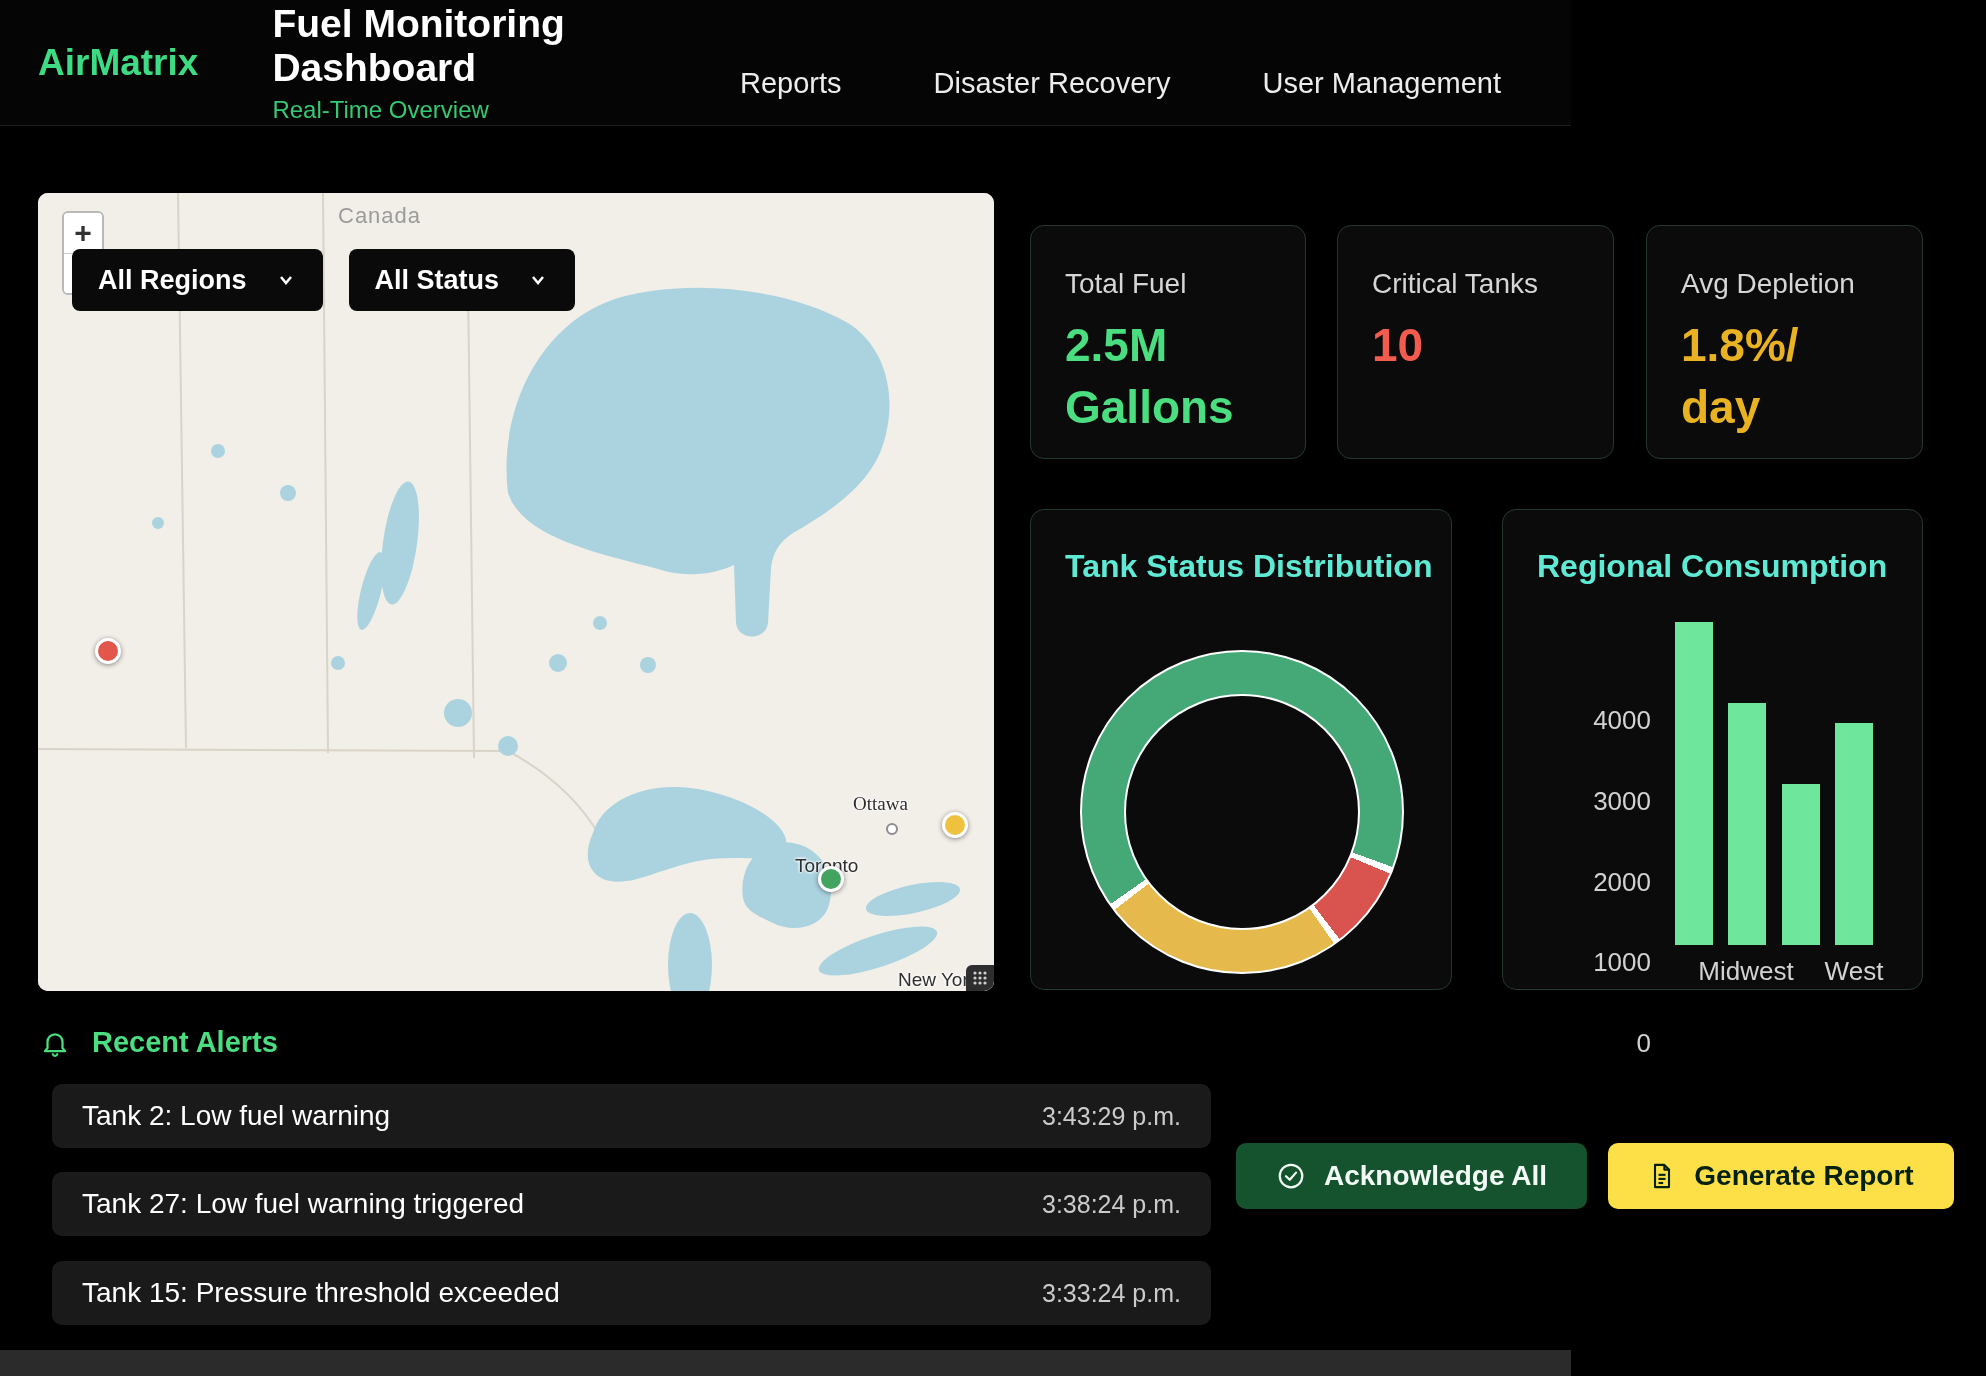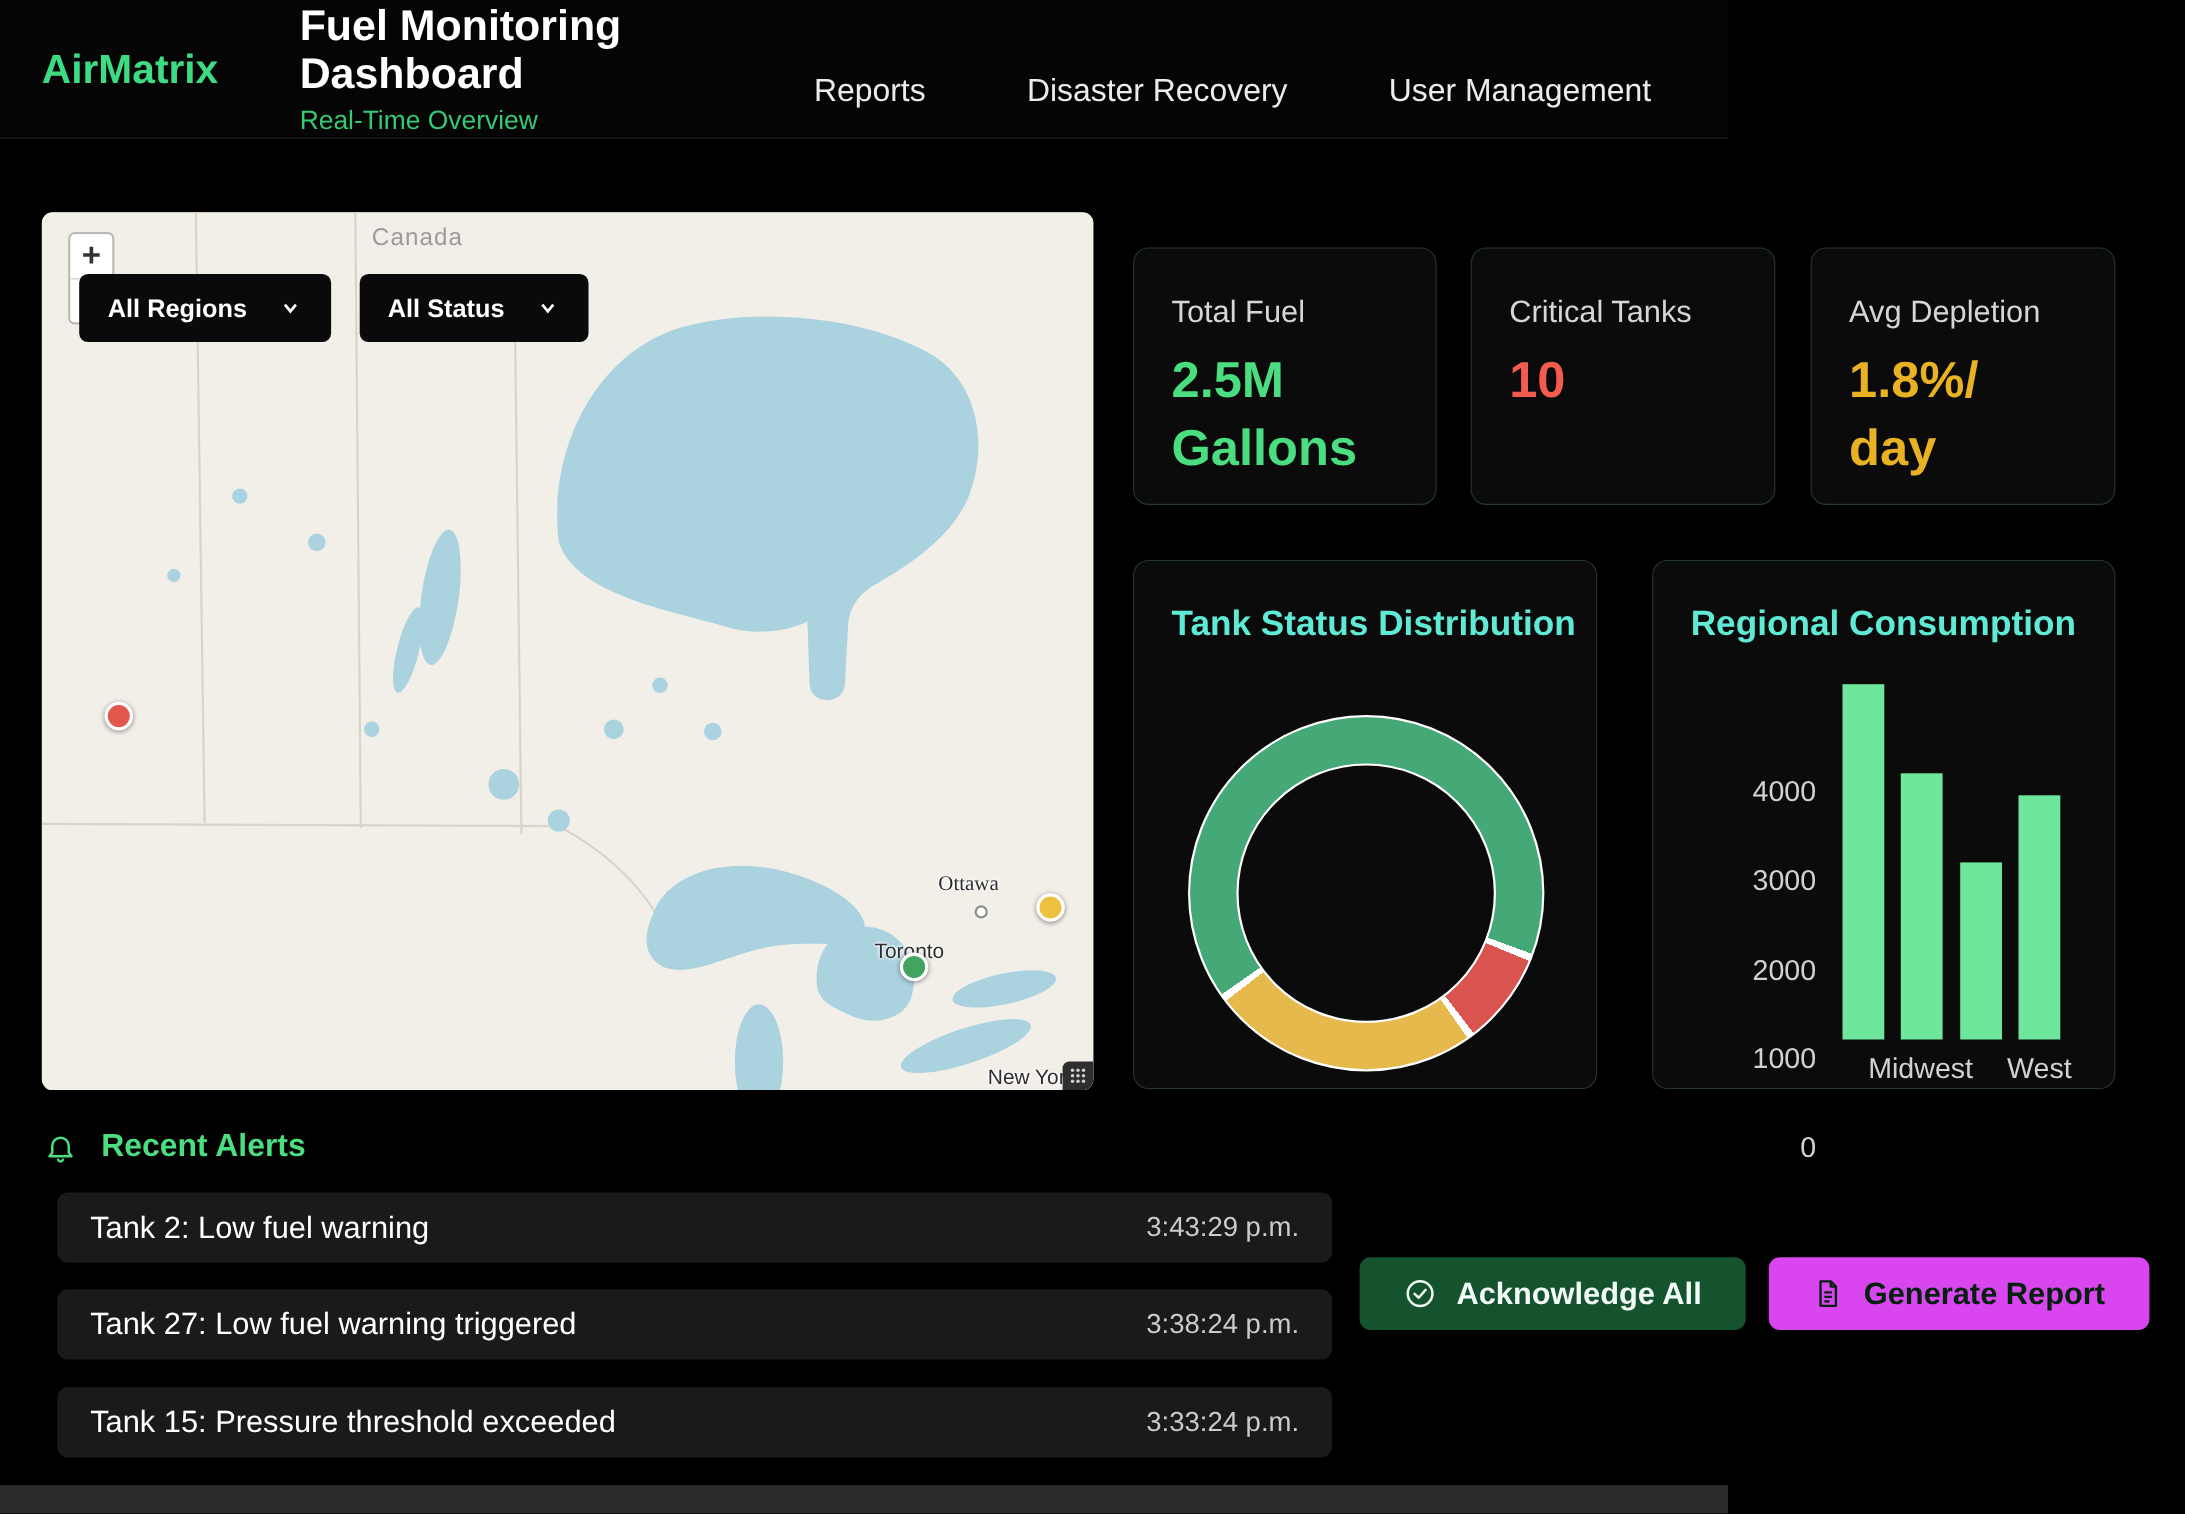--- a/index.html
+++ b/index.html
@@ -33,21 +33,21 @@
     position:absolute; left:24px; top:18px; width:42px; z-index:2;
     background:#fff; border:2px solid #b9b9b9; border-radius:6px; overflow:hidden;
   }
   .zoom-btn {
     height:40px; display:flex; align-items:center; justify-content:center;
     font-size:30px; color:#333; font-weight:bold; cursor:pointer; background:#fff;
   }
   .zoom-btn + .zoom-btn { border-top:1px solid #ccc; }
   .map-filters { position:absolute; left:34px; top:56px; display:flex; gap:26px; z-index:3; }
   .filter {
-    background:#0a0a0a; color:#fff; font-weight:bold; font-size:23px;
+    background:#0a0a0a; color:#fff; font-weight:bold; font-size:27px;
     height:62px; border-radius:8px; display:flex; align-items:center;
     padding:0 26px; gap:28px; cursor:pointer; white-space:nowrap;text-align:right;
   }
   .map-country-label {
     position:absolute; left:300px; top:10px; font-size:22px; color:#9b9b9b;
     letter-spacing:1px; z-index:1;
   }
   .map-city-label {
     position:absolute; font-size:19px; color:#2e2e2e; z-index:1;
     text-shadow:0 0 3px #fff, 0 0 3px #fff, 0 0 3px #fff;
@@ -139,21 +139,21 @@
   .alert-msg { font-size:28px; color:#fff; }
   .alert-time { margin-left:auto; font-size:25px; color:#cbcbcb; }
 
   .btn {
     position:absolute; top:1143px; height:66px; border-radius:10px;
     display:flex; align-items:center; justify-content:center; gap:18px;
     font-size:28px; font-weight:bold; cursor:pointer; border:none;
     font-family:"Liberation Sans","DejaVu Sans",sans-serif;
   }
   .btn-ack { left:1236px; width:351px; background:#14532d; color:#f2fbf5; }
-  .btn-report { left:1608px; width:346px; background:#d946ef; color:#04210f; }
+  .btn-report { left:1608px; width:346px; background:#fde047; color:#04210f; }
 
   .footer-strip {
     position:absolute; left:0; right:0; bottom:0; height:26px; background:#2b2b2b;
   }
 </style>
 </head>
 <body>
 
 <div class="app">
 

